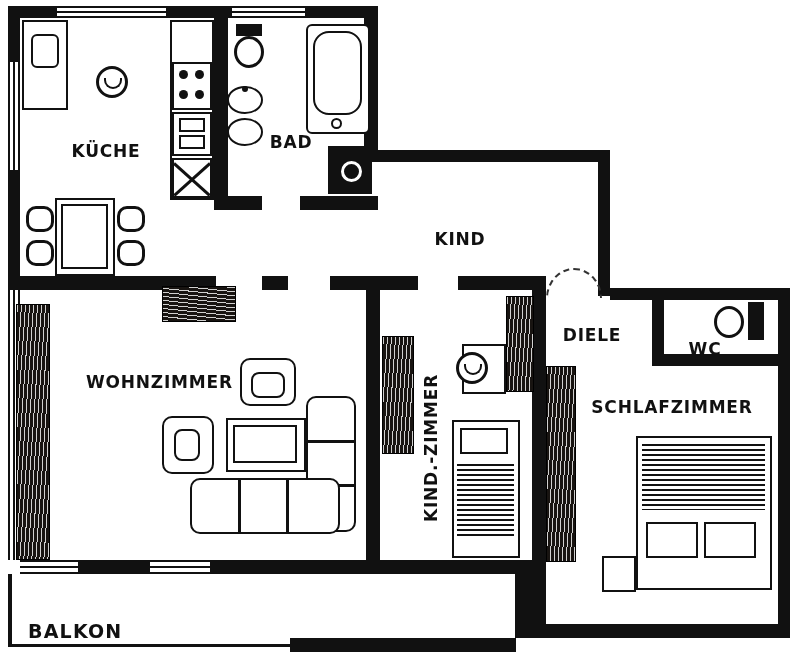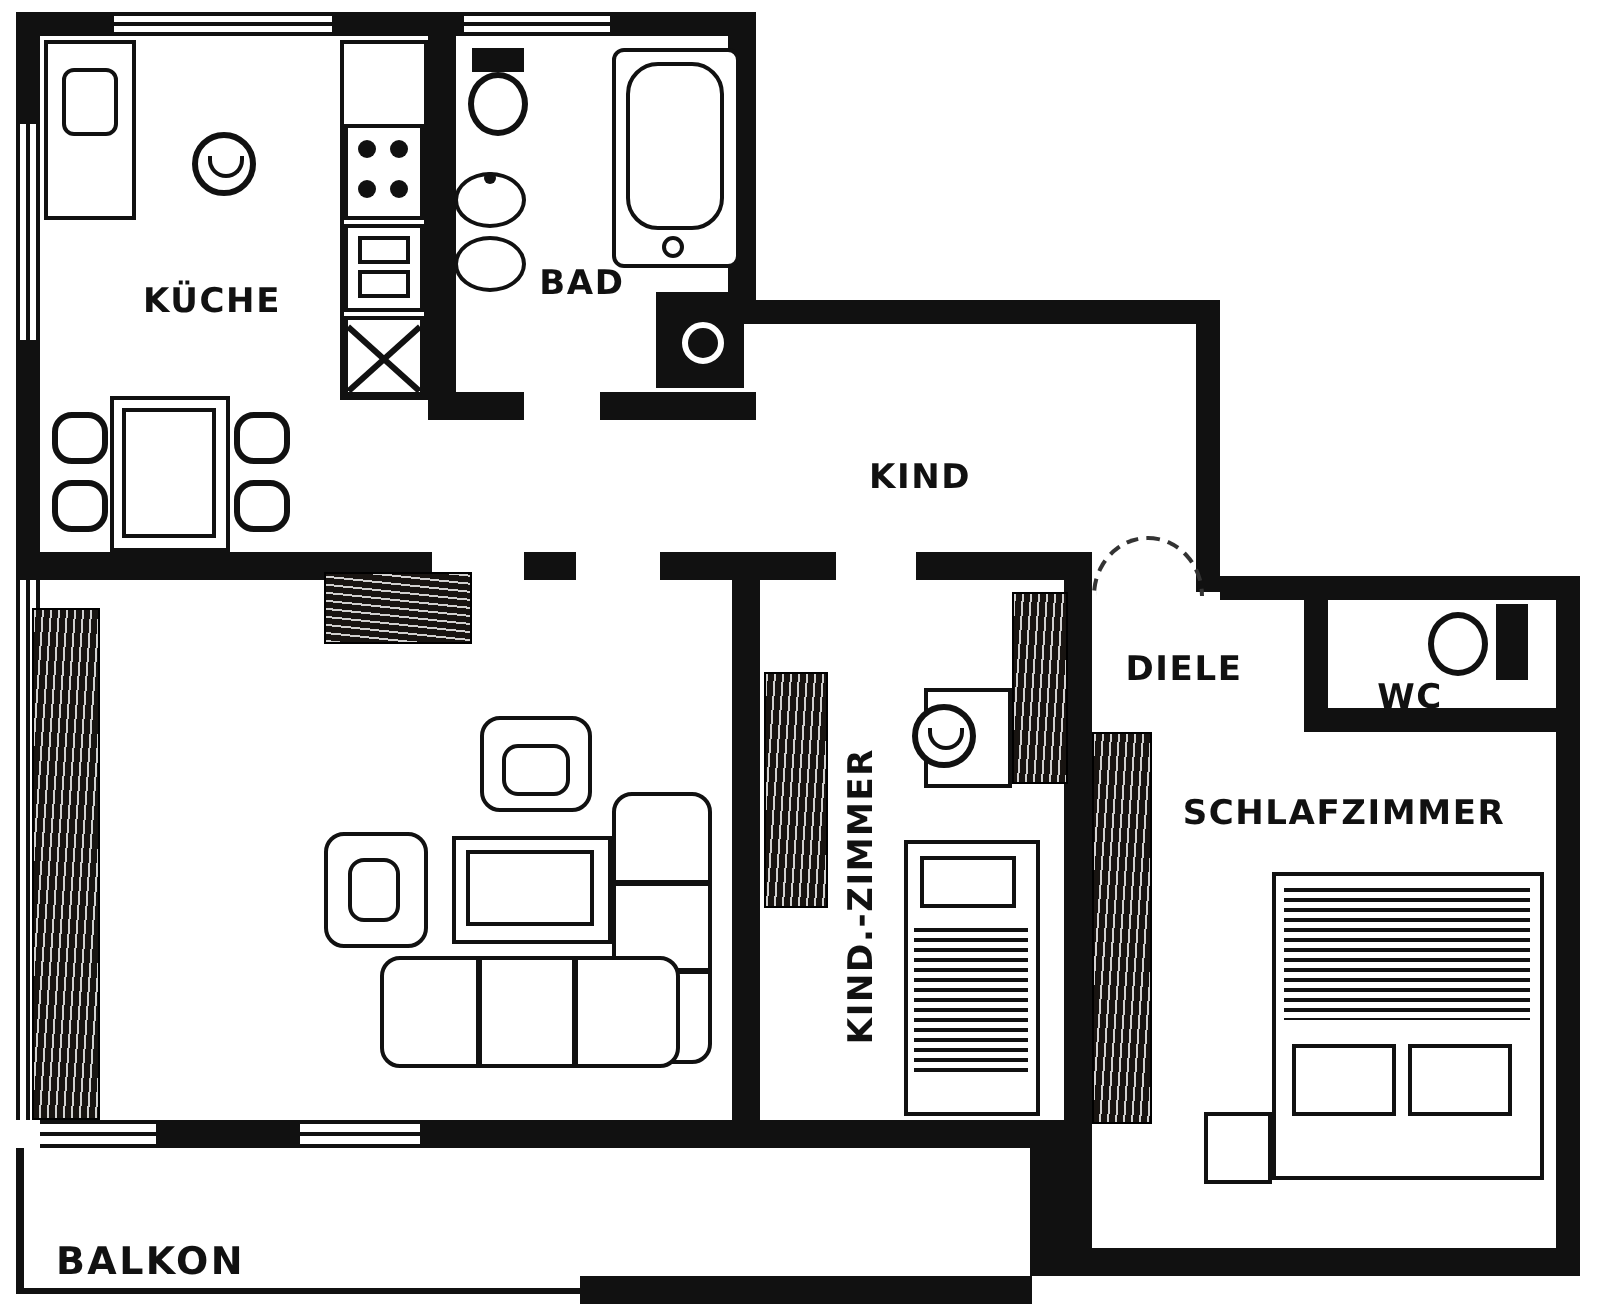--- a/index.html
+++ b/index.html
@@ -163,17 +163,18 @@
   </div>
   <div class="f" style="left:602px;top:556px;width:34px;height:36px"></div>
 
   <div class="arc" style="left:546px;top:268px;width:52px;height:28px"></div>
 
   <div class="lbl" style="left:58px;top:141px;width:96px">KÜCHE</div>
   <div class="lbl" style="left:263px;top:132px;width:56px">BAD</div>
   <div class="lbl" style="left:424px;top:229px;width:72px">KIND</div>
   <div class="lbl" style="left:561px;top:325px;width:62px">DIELE</div>
   <div class="lbl" style="left:680px;top:339px;width:50px">WC</div>
+  <div class="lbl" style="left:86px;top:372px;width:144px">WOHNZIMMER</div>
   <div class="lbl lbl-v" style="left:352px;top:437px;width:160px;height:22px">KIND.-ZIMMER</div>
   <div class="lbl lbl-big" style="left:28px;top:620px;width:110px">BALKON</div>
   <div class="lbl" style="left:590px;top:397px;width:164px">SCHLAFZIMMER</div>
 
 </div>
 
 </body></html>

